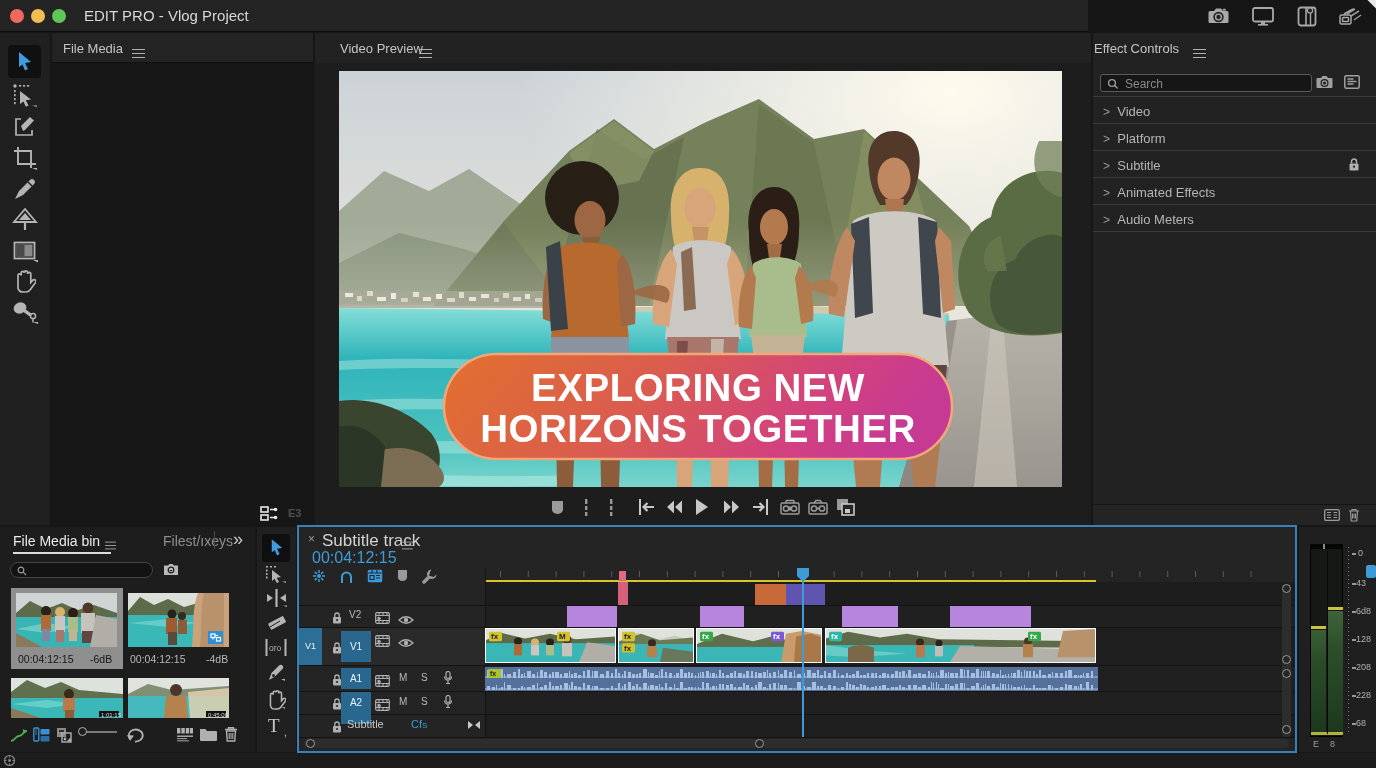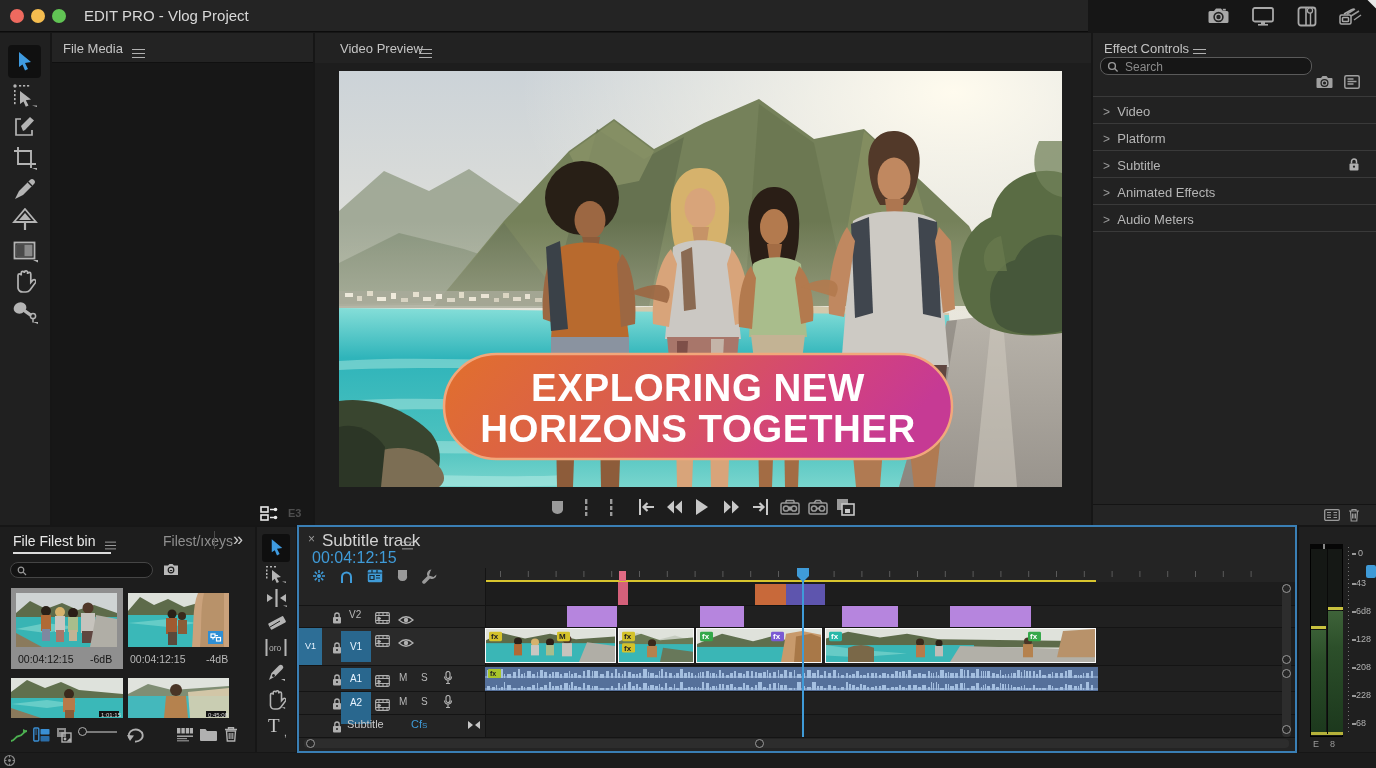--- a/index.html
+++ b/index.html
@@ -341,24 +341,24 @@
       <svg class="abs" style="left:521px;top:5px" width="19" height="18" viewBox="0 0 19 18">
           <rect x="1" y="1" width="11" height="11" fill="#9a9a9a"></rect>
           <rect x="6" y="6" width="12" height="11" fill="#242424" stroke="#c8c8c8" stroke-width="1.6"></rect>
           <rect x="9" y="11" width="5" height="4" fill="#c8c8c8"></rect>
         </svg>
     </div>
   </div>
 
   <div class="abs" style="left:1093px;top:33px;width:283px;height:492px;background:#222222;">
     <div class="abs" style="left:0;top:0;width:100%;height:30px;">
-      <span class="abs panelhead" style="left:11px;top:8px;text-align:center;">Effect Controls</span>
+      <span class="abs panelhead" style="left:1px;top:8px;text-align:center;">Effect Controls</span>
       <span class="ham abs" style="left:100px;top:11px;"></span>
     </div>
-    <div class="abs" style="left:7px;top:24px;width:212px;height:18px;background:#161616;border:1px solid #5a5a5a;border-radius:8px;">
+    <div class="abs" style="left:7px;top:41px;width:212px;height:18px;background:#161616;border:1px solid #5a5a5a;border-radius:3px;">
       <svg class="abs" style="left:6px;top:3px;" width="12" height="12" viewBox="0 0 12 12">
           <circle cx="5" cy="5" r="3.4" fill="none" stroke="#9a9a9a" stroke-width="1.4"></circle>
           <line x1="7.6" y1="7.6" x2="10.6" y2="10.6" stroke="#9a9a9a" stroke-width="1.4"></line>
         </svg>
       <span class="abs" style="left:24px;top:2px;color:#8a8a8a;font-size:12px;">Search</span>
     </div>
     <div class="abs" id="ec-icons" style="left:222px;top:40px;width:60px;height:20px;">
       <svg class="abs" style="left:1px;top:2px" width="17" height="14" viewBox="0 0 17 14">
           <path d="M1.5 3 h3.5 l1.5-2 h4 l1.5 2 h3.5 a1 1 0 0 1 1 1 v8 a1 1 0 0 1-1 1 h-14 a1 1 0 0 1-1-1 v-8 a1 1 0 0 1 1-1 Z" fill="#a0a0a0"></path>
           <circle cx="8.5" cy="8" r="3.4" fill="#a0a0a0" stroke="#222" stroke-width="1.3"></circle>
@@ -393,21 +393,21 @@
           <path d="M3 3.5 h4 M3 6 h4 M3 8.5 h4 M9.5 3.5 h3.5 M9.5 6 h3.5 M9.5 8.5 h3.5" stroke="#9a9a9a" stroke-width="1.1"></path>
         </svg>
       <svg class="abs" style="left:255px;top:3px" width="12" height="14" viewBox="0 0 12 14">
           <path d="M1 3 h10 M4 3 V1.5 h4 V3 M2.5 3 l0.7 10 h5.6 L9.5 3" fill="none" stroke="#9a9a9a" stroke-width="1.2"></path>
           <path d="M4.5 5.5 v5 M6 5.5 v5 M7.5 5.5 v5" stroke="#9a9a9a" stroke-width="1"></path>
         </svg>
     </div>
   </div>
 
   <div class="abs" style="left:0;top:527px;width:255px;height:225px;background:#1d1d1d;" id="media-bin">
-    <div class="abs" style="left:13px;top:6px;color:#e8e8e8;font-size:14px;">File Filest bin</div>
+    <div class="abs" style="left:13px;top:6px;color:#e8e8e8;font-size:14px;">File Media bin</div>
     <div class="abs" style="left:13px;top:25px;width:98px;height:2px;background:#dcdcdc;"></div>
     <span class="ham abs" style="left:104px;top:9px;transform:scale(0.85);"></span>
     <div class="abs" style="left:138px;top:6px;color:#8f8f8f;font-size:14px;margin-left:25px;">Filest/ıxeys</div>
     <div class="abs" style="left:214px;top:4px;width:1px;height:18px;background:#4a4a4a;"></div>
     <div class="abs" style="left:233px;top:2px;color:#c8c8c8;font-size:18px;">»</div>
     <div class="abs" style="left:10px;top:35px;width:143px;height:16px;background:#131313;border:1px solid #454545;border-radius:8px;">
       <svg class="abs" style="left:6px;top:3px" width="10" height="10" viewBox="0 0 10 10">
           <circle cx="4" cy="4" r="2.8" fill="none" stroke="#9a9a9a" stroke-width="1.2"></circle>
           <line x1="6.2" y1="6.2" x2="9" y2="9" stroke="#9a9a9a" stroke-width="1.2"></line>
         </svg>

